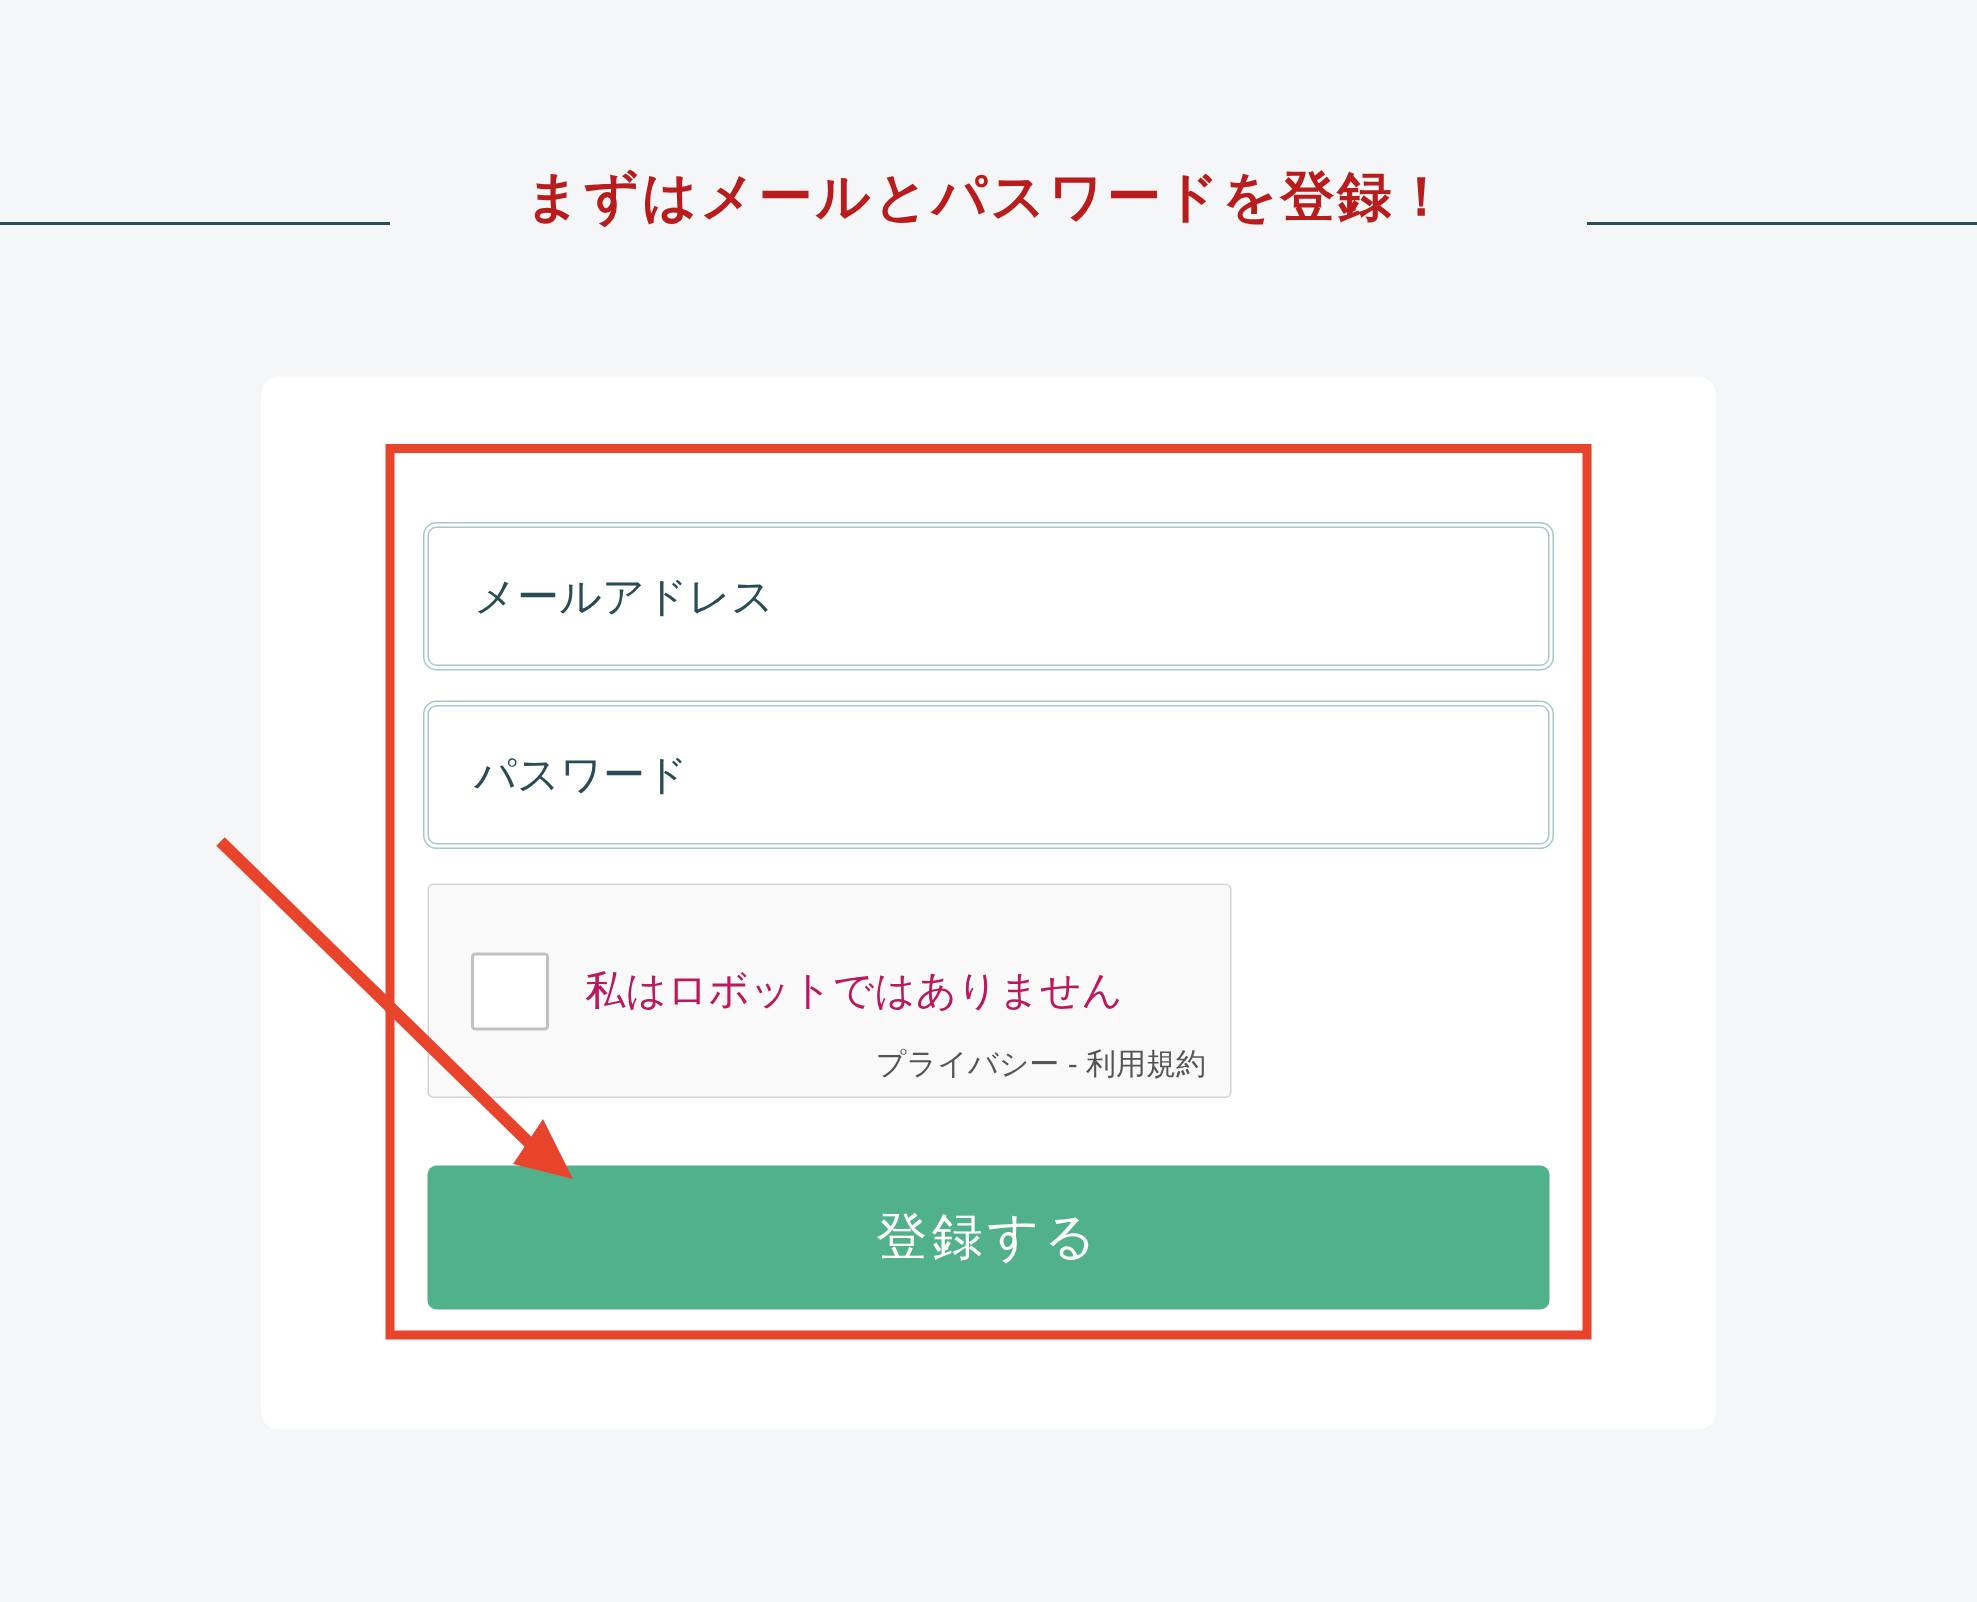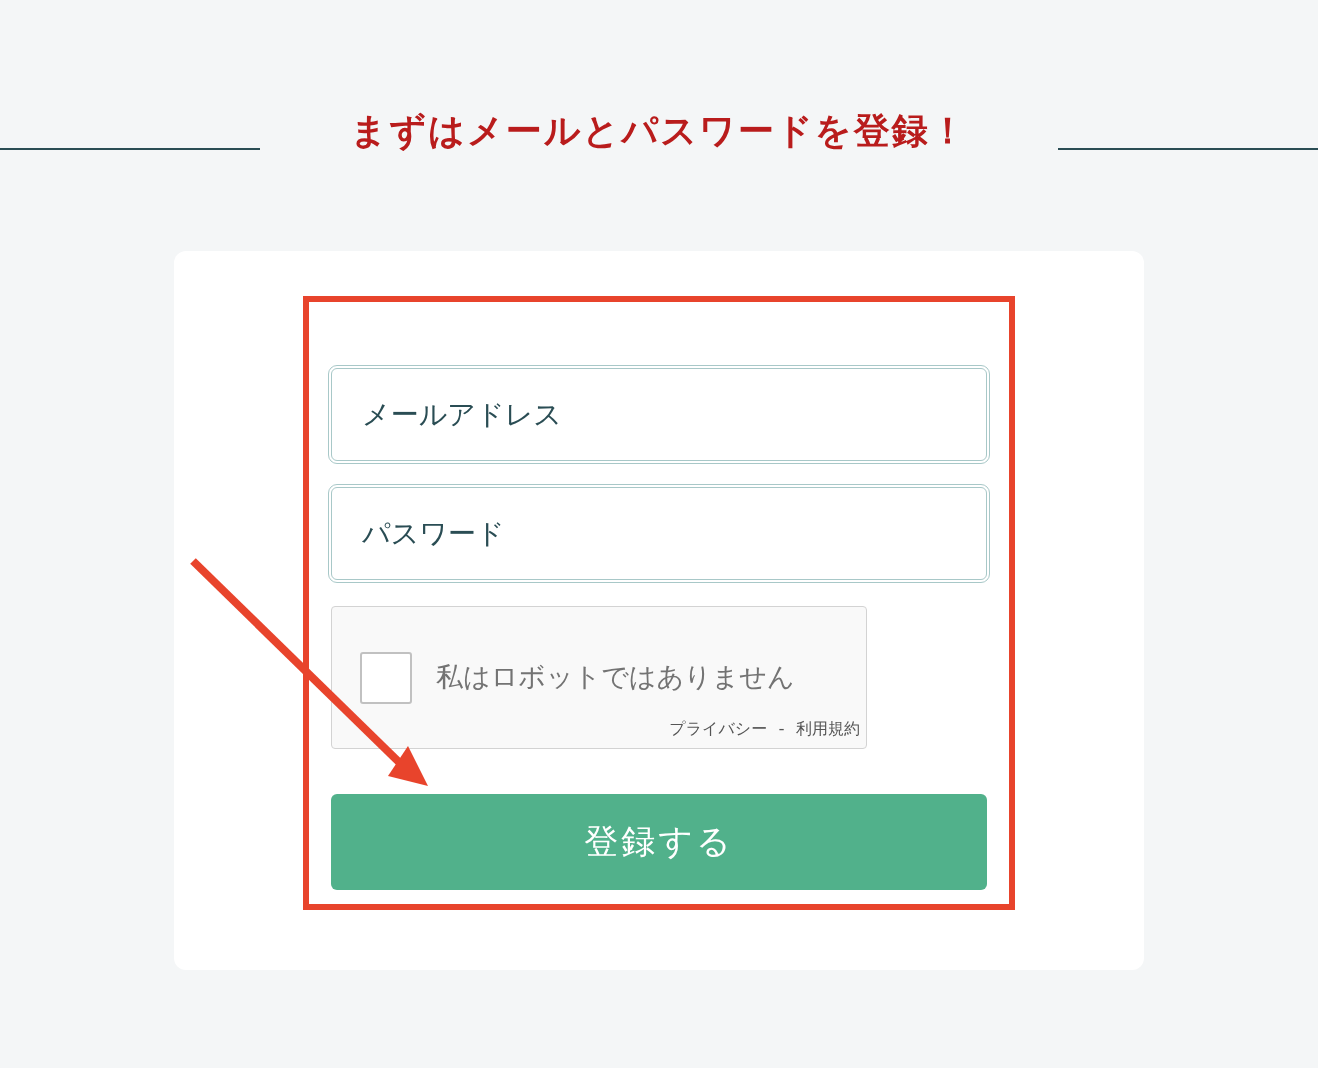--- a/index.html
+++ b/index.html
@@ -56,23 +56,23 @@
     .form-card {
       background-color: #ffffff;
       border-radius: 12px;
       width: 970px;
       margin: 95px auto 0;
       padding: 45px 0 60px;
       position: relative;
     }
     
     .form-inner {
-      width: 712px;
+      width: 804px;
       margin: 0 auto;
-      padding: 72px 28px 20px;
+      padding: 55px 28px 20px;
       position: relative;
     }
     
     .highlight-box {
       position: absolute;
       top: 0;
       left: 0;
       right: 0;
       bottom: 0;
       border: 6px solid #e8442c;
@@ -117,21 +117,21 @@
       height: 52px;
       border: 2px solid #c1c1c1;
       border-radius: 3px;
       background-color: #ffffff;
       flex-shrink: 0;
       margin-right: 24px;
     }
     
     .recaptcha-label {
       font-size: 27px;
-      color: #737373;
+      color: #be185d;
       line-height: 1.4;
       flex: 1;
       padding-right: 20px;
     }
     
     .recaptcha-right {
       display: flex;
       flex-direction: column;
       align-items: center;
       justify-content: center;
@@ -145,24 +145,23 @@
     
     .recaptcha-brand {
       font-size: 17px;
       color: #555;
       letter-spacing: 1px;
     }
     
     .recaptcha-links {
       position: absolute;
       bottom: 8px;
-      right: 6px;
-      font-size: 16px;
+      right: 16px;
+      font-size: 20px;
       color: #555;
-      font-family: Liberation Mono, monospace;
     }
     
     .recaptcha-links a {
       color: #555;
       text-decoration: none;
     }
     
     .submit-button {
       width: 100%;
       height: 96px;

